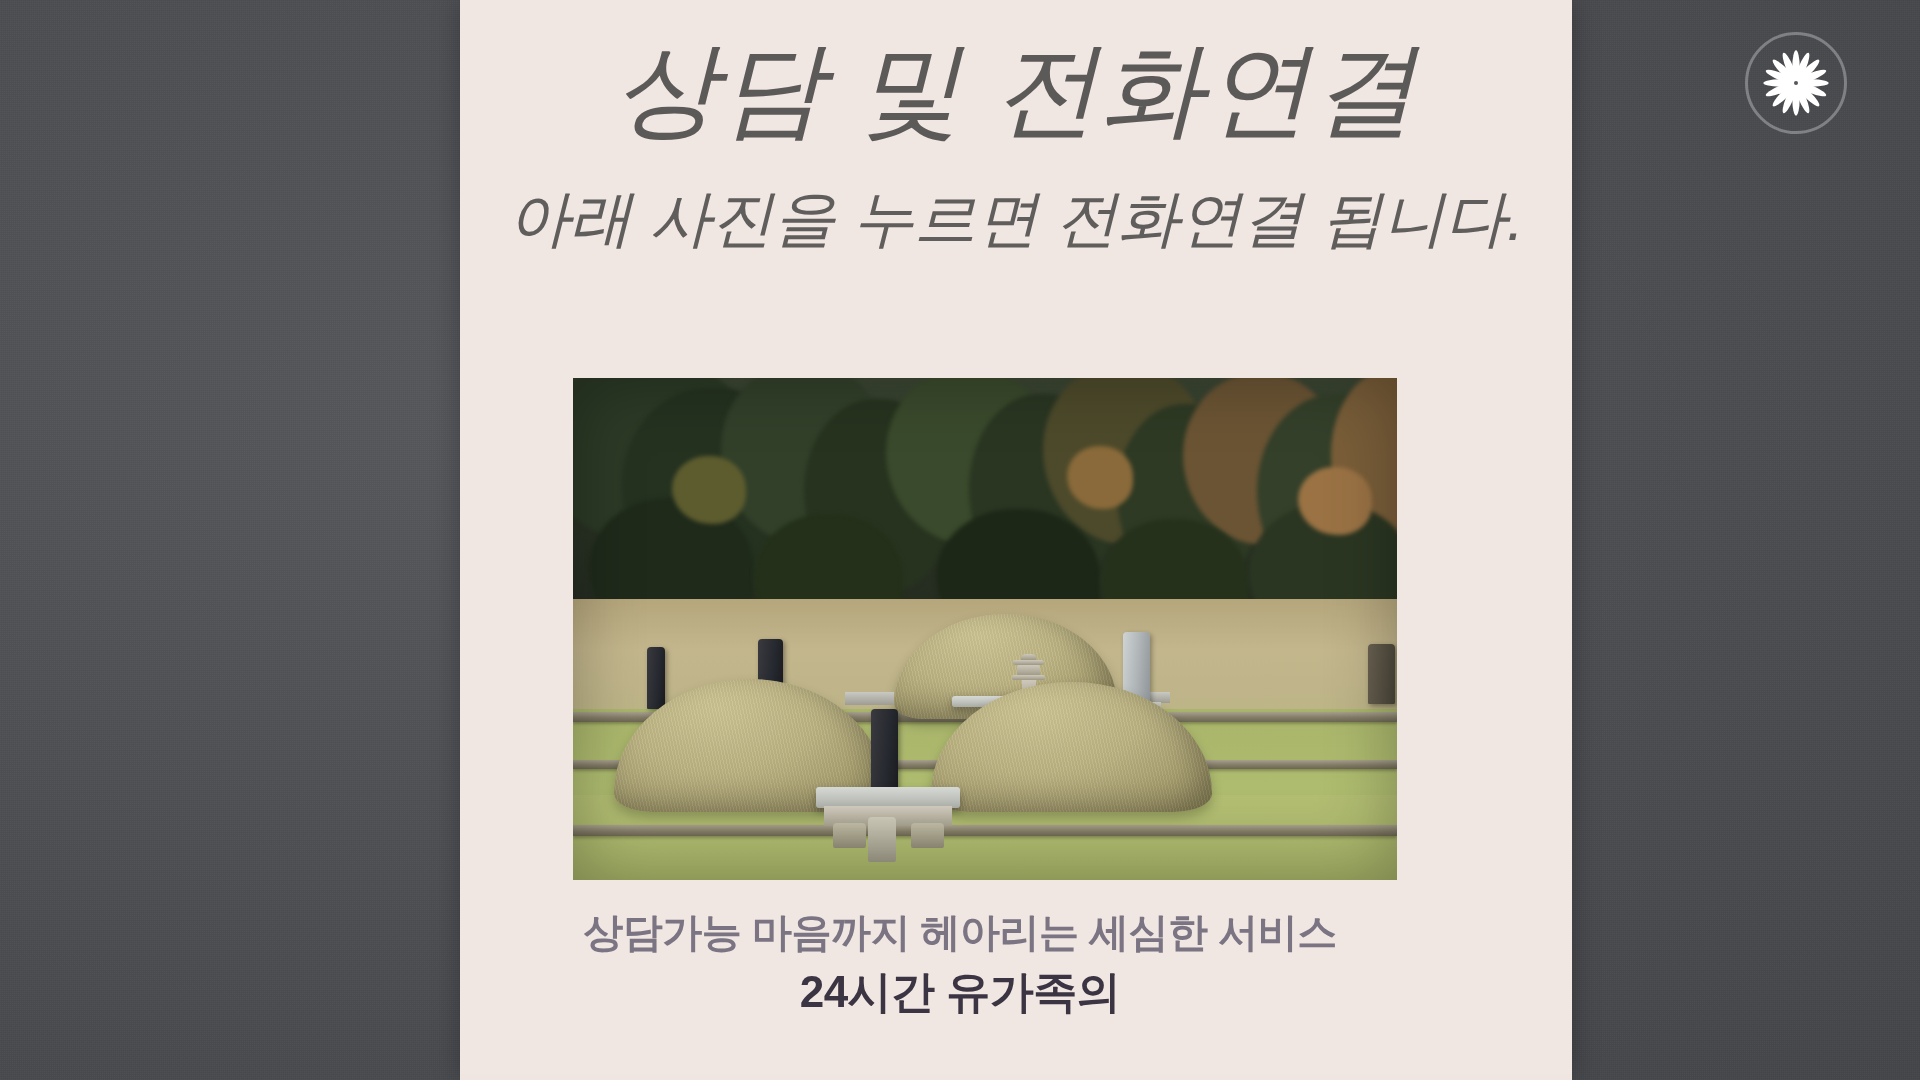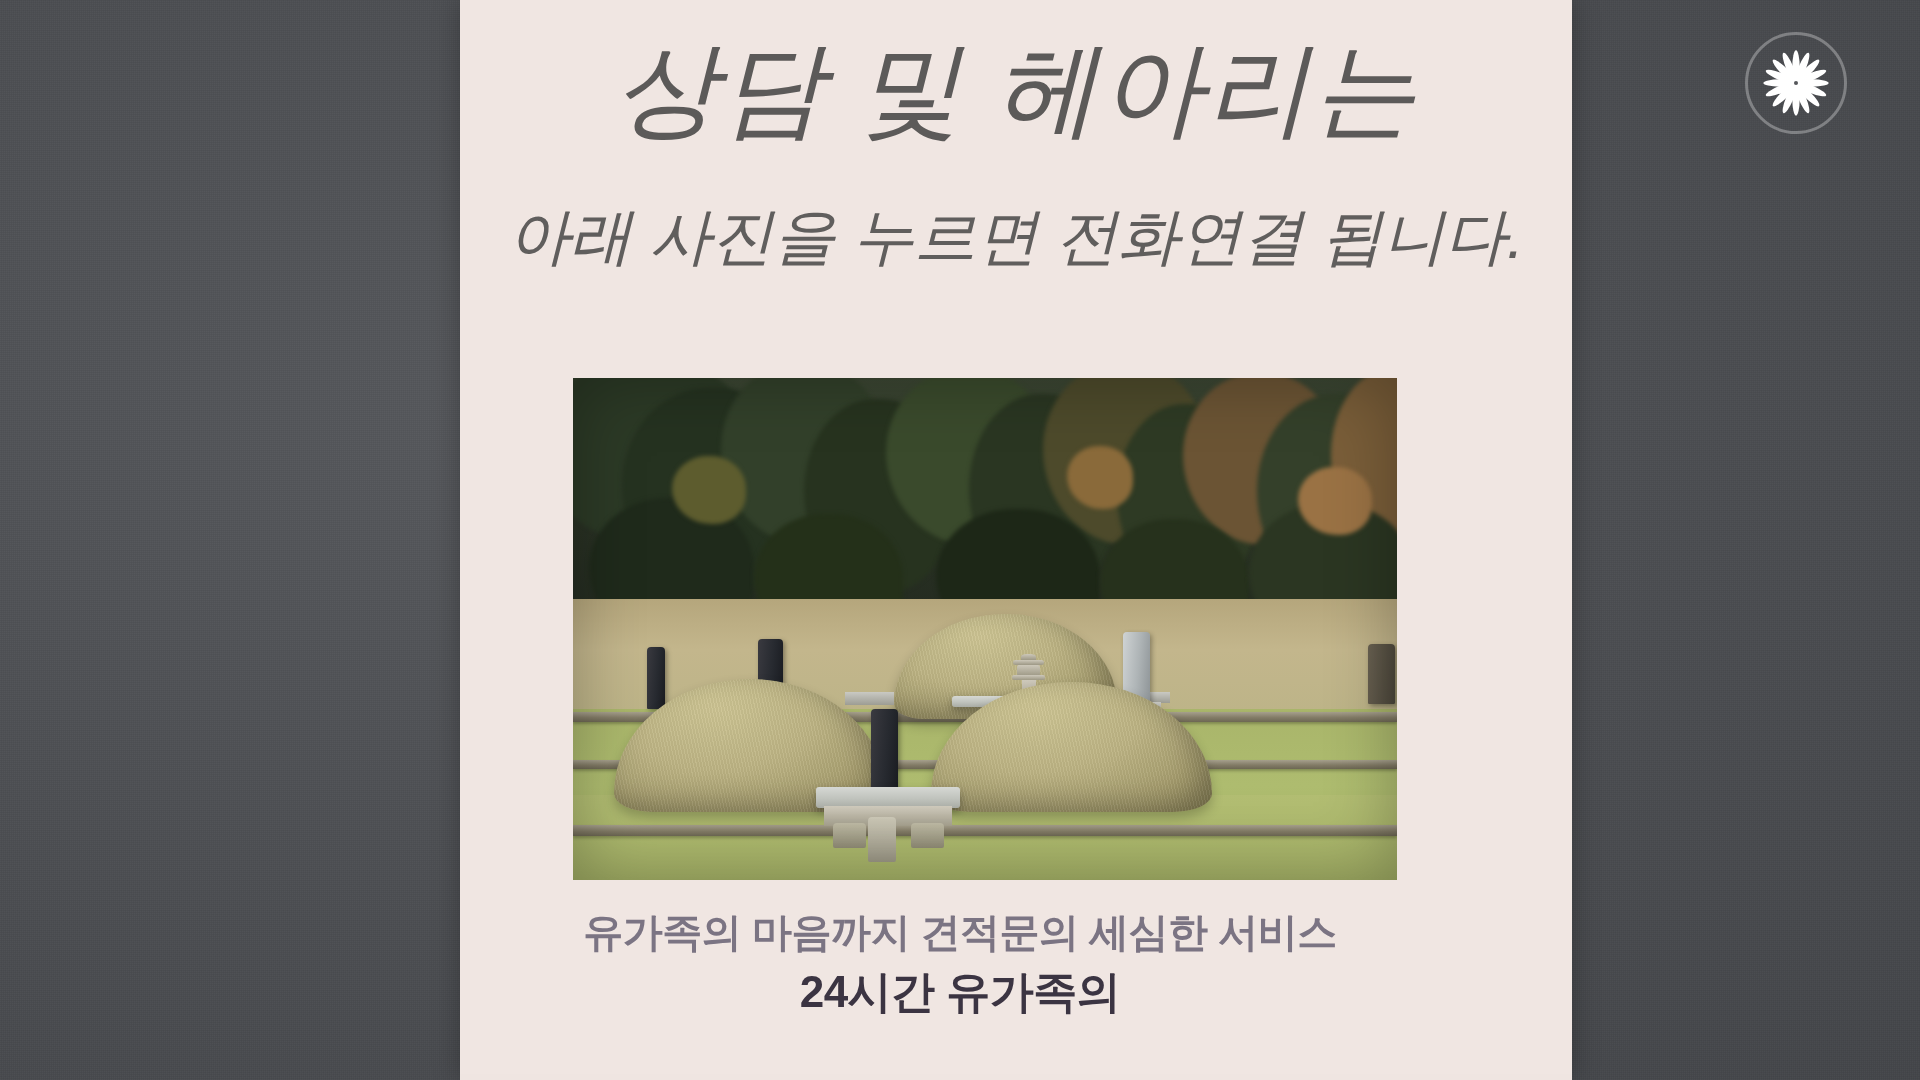--- a/index.html
+++ b/index.html
@@ -41,21 +41,21 @@
     line-height:1.18;
     font-weight:300;
     font-style:italic;
     letter-spacing:2px;
     color:#5c5a59;
     white-space:nowrap;
   }
 
   
   .subtitle{
-    position:absolute; left:0; right:0; top:198px;
+    position:absolute; left:0; right:0; top:180px;
     text-align:center;
     font-size:62px;
     line-height:1.25;
     font-weight:300;
     font-style:italic;
     letter-spacing:0px;
     color:#605e5d;
     white-space:nowrap;
   }
 
@@ -162,21 +162,21 @@
   }
   .badge svg{ position:absolute; left:17px; top:17px; width:68px; height:68px; }
 </style>
 </head>
 <body>
 
 <div class="noise"></div>
 
 <div class="card">
 
-  <div class="title">상담 및 헤아리는</div>
+  <div class="title">상담 및 전화연결</div>
 
   <div class="subtitle">아래 사진을 누르면 전화연결 됩니다.</div>
 
   <div class="card-bottom-strip"></div>
 </div>
 
 <div class="photo-link" title="전통 묘지 봉분과 비석이 있는 가을 숲 묘역 사진">
   <div class="photo">
     <div class="ph-sky"></div>
 
@@ -242,21 +242,21 @@
     <div class="altar-top" style="left:29.5%;top:81.5%;width:17.5%;height:4.2%;"></div>
     <div class="altar-mid" style="left:30.5%;top:85.2%;width:15.5%;height:4.0%;"></div>
     <div class="altar-leg" style="left:31.5%;top:88.7%;width:4.0%;height:5.0%;"></div>
     <div class="altar-leg" style="left:41.0%;top:88.7%;width:4.0%;height:5.0%;"></div>
     <div class="altar-leg" style="left:35.8%;top:87.5%;width:3.4%;height:9.0%;background:linear-gradient(180deg,#cbc7b6,#9a9684);"></div>
 
     <div class="ph-vig"></div>
   </div>
 </div>
 
-<div class="cap1">유가족의 마음까지 견적문의 세심한 서비스</div>
+<div class="cap1">상담가능 마음까지 헤아리는 세심한 서비스</div>
 <div class="cap2">24시간 유가족의</div>
 
 <div class="badge">
   <div class="ring"></div>
   <svg viewBox="0 0 100 100">
     <g id="petals" fill="#ffffff">
         <ellipse cx="50" cy="26" rx="5.4" ry="24" fill="#ffffff" transform="rotate(0 50 50)"></ellipse>
         <ellipse cx="50" cy="26" rx="5.4" ry="24" fill="#ffffff" transform="rotate(22.5 50 50)"></ellipse>
         <ellipse cx="50" cy="26" rx="5.4" ry="24" fill="#ffffff" transform="rotate(45 50 50)"></ellipse>
         <ellipse cx="50" cy="26" rx="5.4" ry="24" fill="#ffffff" transform="rotate(67.5 50 50)"></ellipse>

